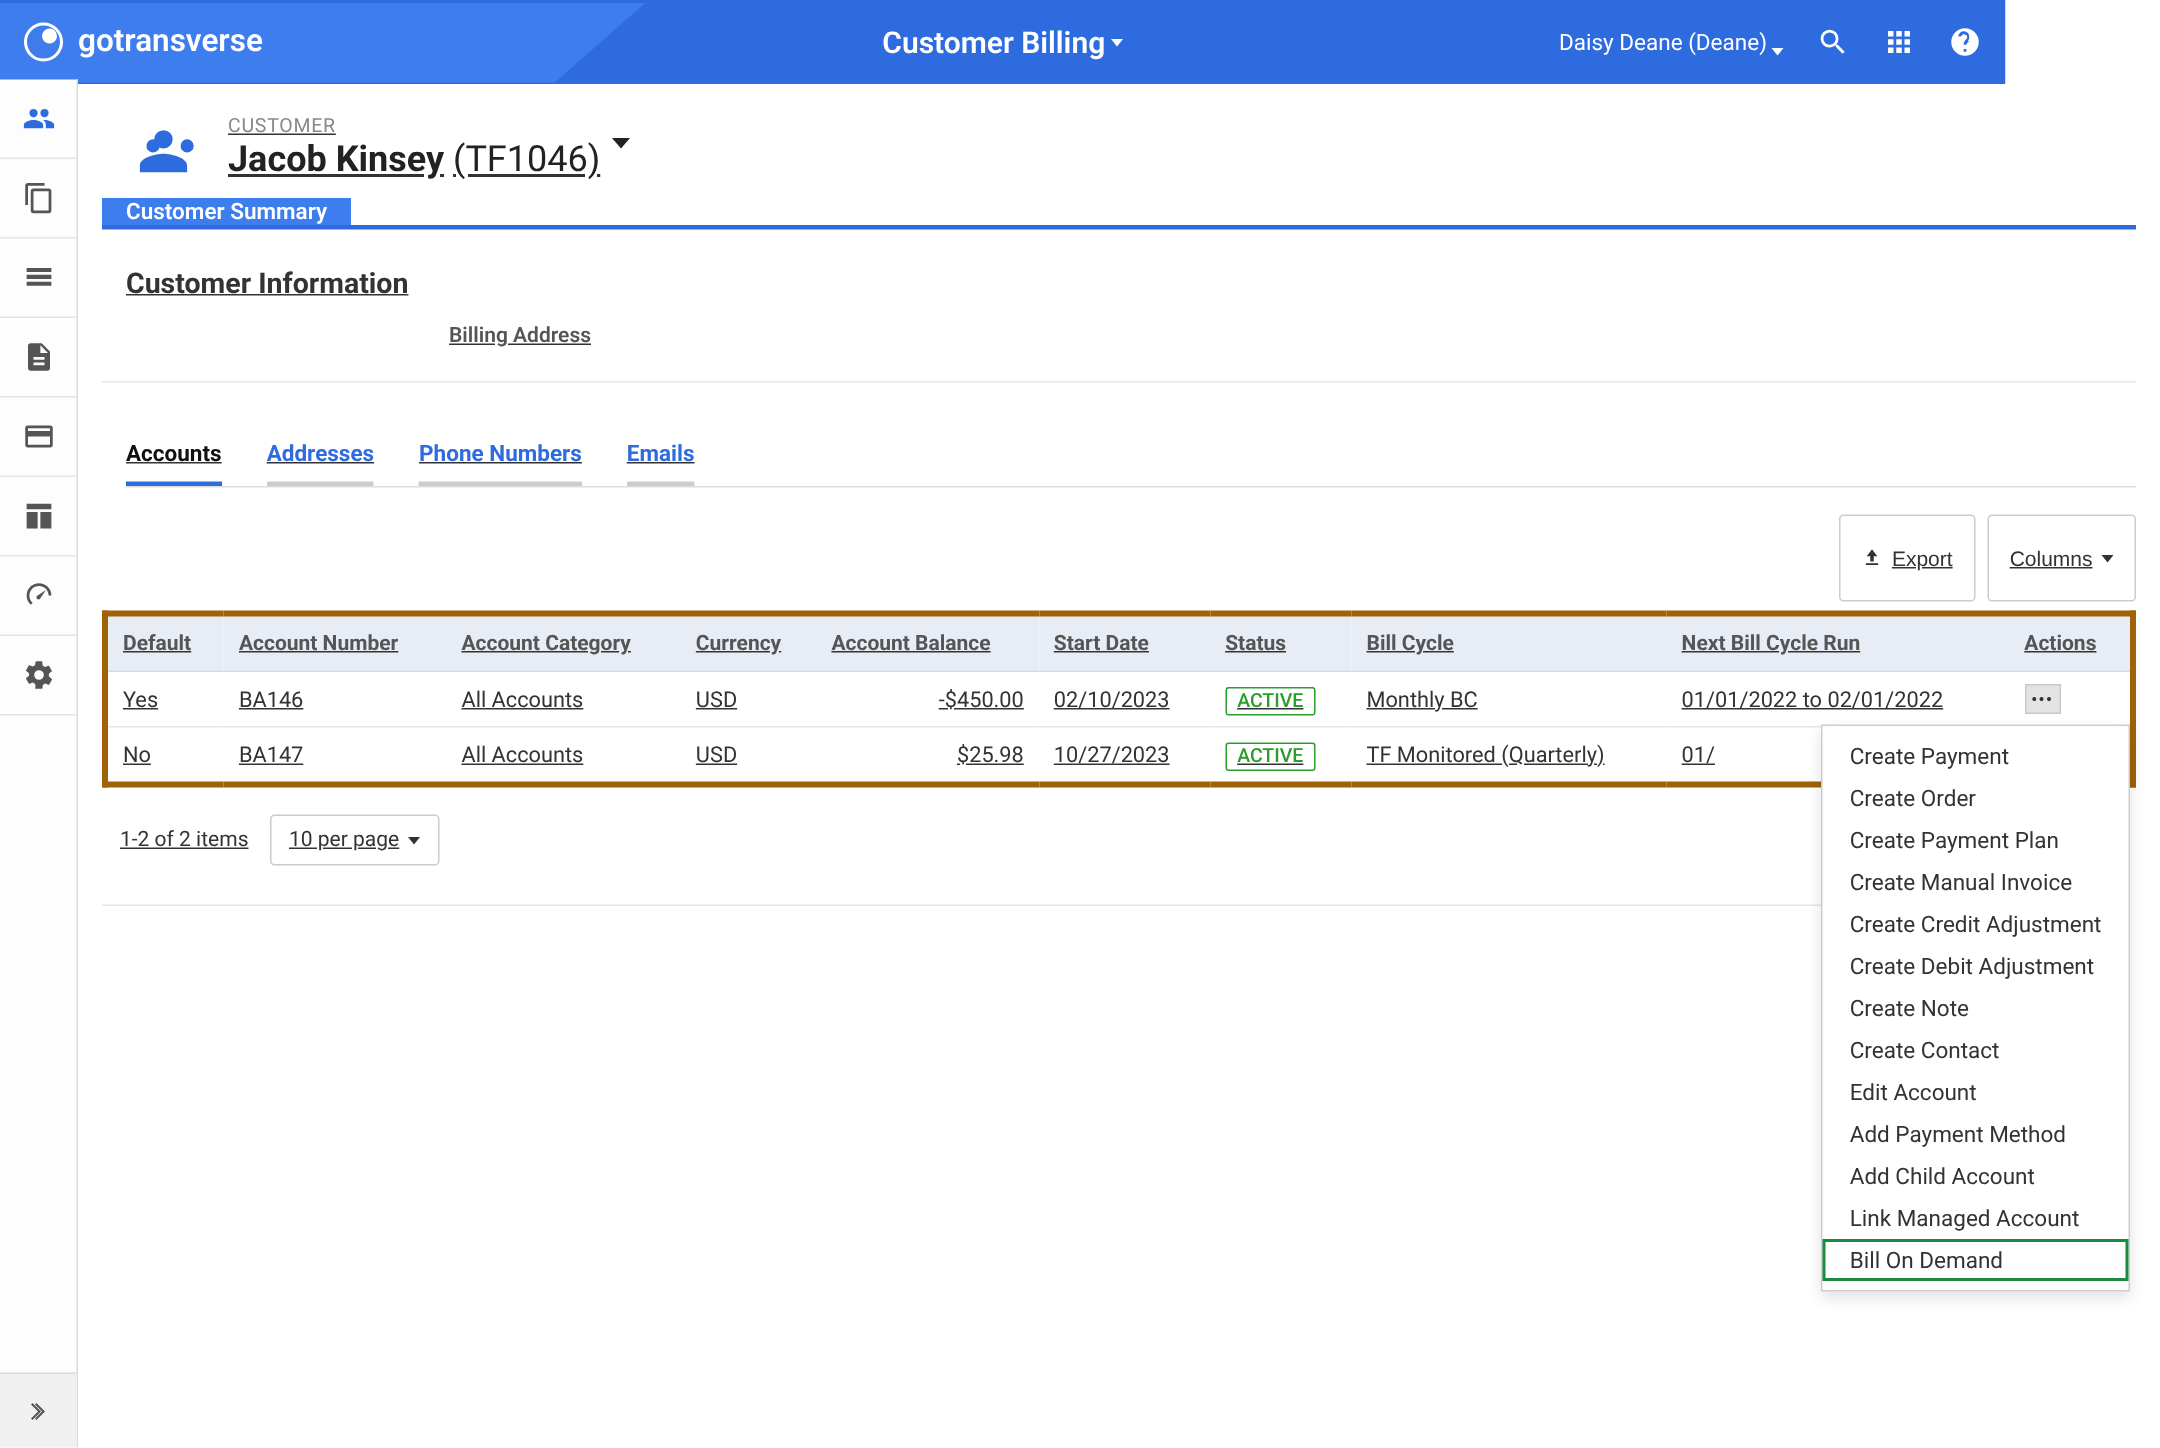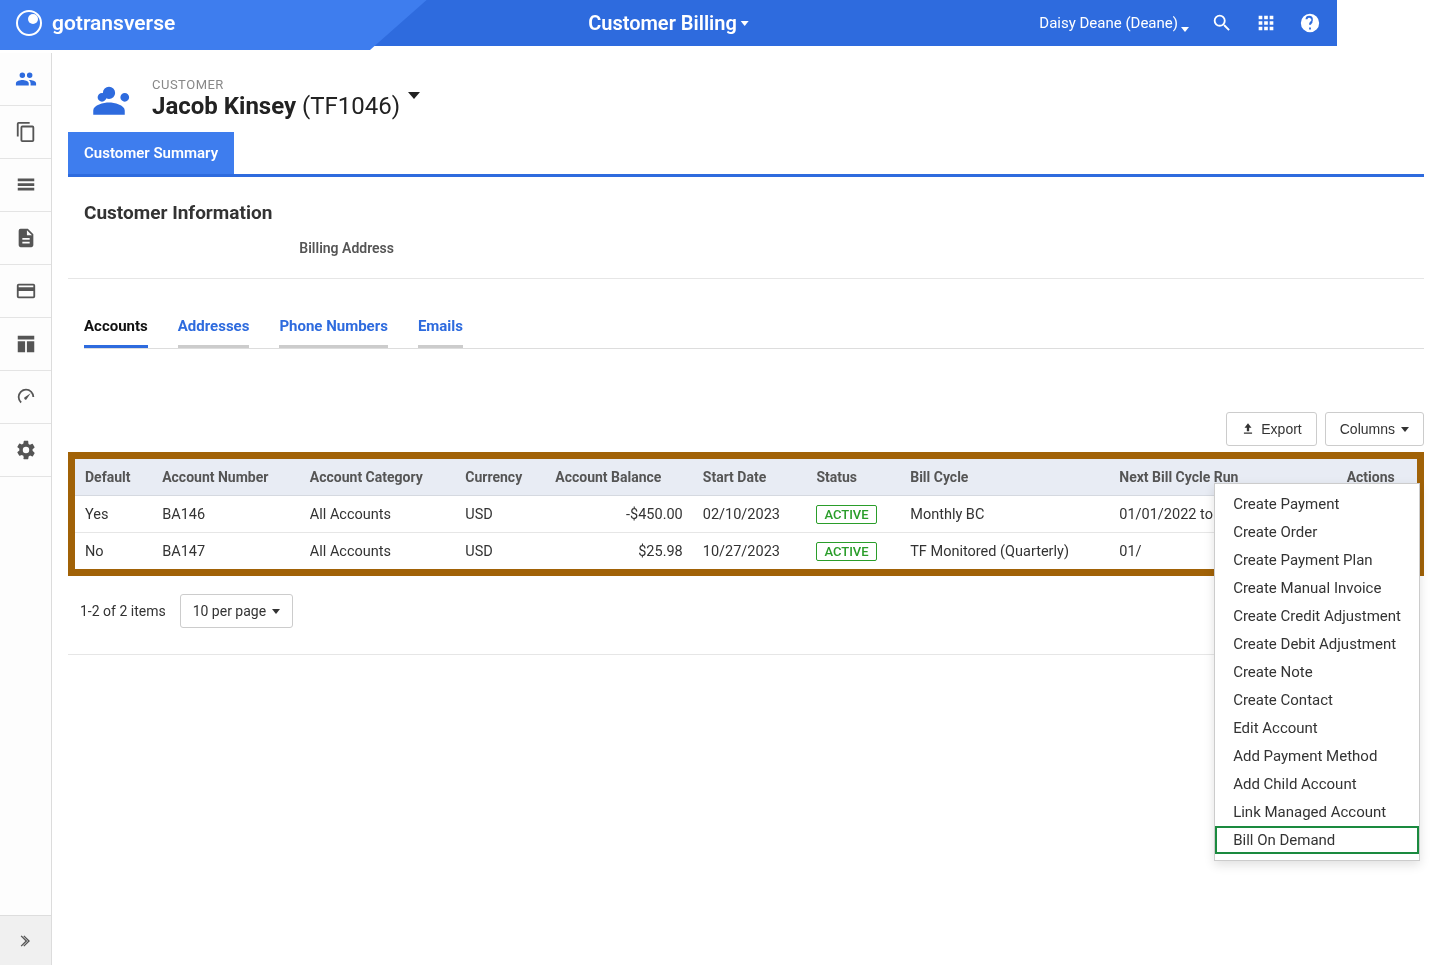--- a/index.html
+++ b/index.html
@@ -7,21 +7,21 @@
       font-family: -apple-system, BlinkMacSystemFont, "Segoe UI", Roboto, Arial, sans-serif;
       font-size: 14px;
       color: #333;
       background: #fff;
       width: 1337px;
       height: 890px;
       overflow: hidden;
     }
     .header {
       background: #2E6BDE;
-      height: 46px;
+      height: 56px;
       display: flex;
       align-items: center;
       color: #fff;
       position: relative;
     }
     .header-triangle {
       width: 0; height: 0;
       border-top: 53px solid #3E7DEE;
       border-right: 60px solid transparent;
       position: absolute;
@@ -119,20 +119,21 @@
       align-items: center;
       justify-content: center;
       cursor: pointer;
     }
     .main {
       position: absolute;
       left: 52px;
       top: 53px;
       right: 0;
       padding: 16px;
+      text-decoration: underline;
     }
     .page-head {
       display: flex;
       align-items: center;
       gap: 18px;
       padding: 8px 0 12px 16px;
     }
     .page-head svg { width: 50px; height: 42px; fill: #2E6BDE; }
     .page-head-text .small {
       color: #888;
@@ -160,21 +161,21 @@
       display: inline-block;
       width: 0; height: 0;
       border-left: 4px solid transparent;
       border-right: 4px solid transparent;
       border-top: 5px solid currentColor;
     }
     .summary-tab {
       display: inline-block;
       background: #3E7DEE;
       color: #fff;
-      padding: 12px 16px;
+      padding: 0 16px;
       font-size: 15px;
       font-weight: 600;
     }
     .blue-divider {
       height: 3px;
       background: #2E6BDE;
       margin-bottom: 0;
     }
     .info-block {
       padding: 24px 16px 18px 16px;
@@ -213,35 +214,34 @@
     }
     .table-controls {
       display: flex;
       justify-content: flex-end;
       gap: 0;
       margin-bottom: 6px;
     }
     .btn {
       border: 1px solid #ccc;
       background: #fff;
-      padding: 8px 14px;
+      padding: 20px 14px;
       font-size: 14px;
       color: #333;
       cursor: pointer;
       display: flex;
       align-items: center;
       gap: 6px;
       border-radius: 3px;
-      margin-top: 45px;
     }
     .btn + .btn { margin-left: 8px; }
     table.data {
       width: 100%;
       border-collapse: collapse;
-      border: 7px solid #a16207;
+      border: 4px solid #a16207;
     }
     table.data thead th {
       background: #e8ecf4;
       text-align: left;
       font-weight: 700;
       font-size: 14px;
       color: #555;
       padding: 10px 10px;
       border-bottom: 1px solid #d5d9e0;
     }

